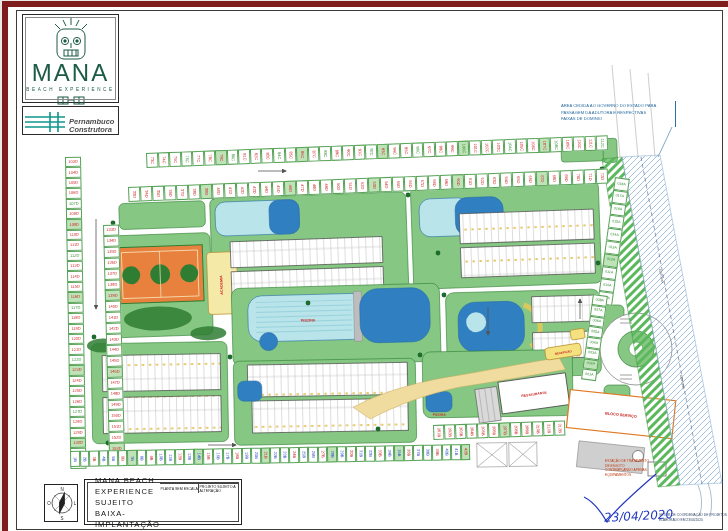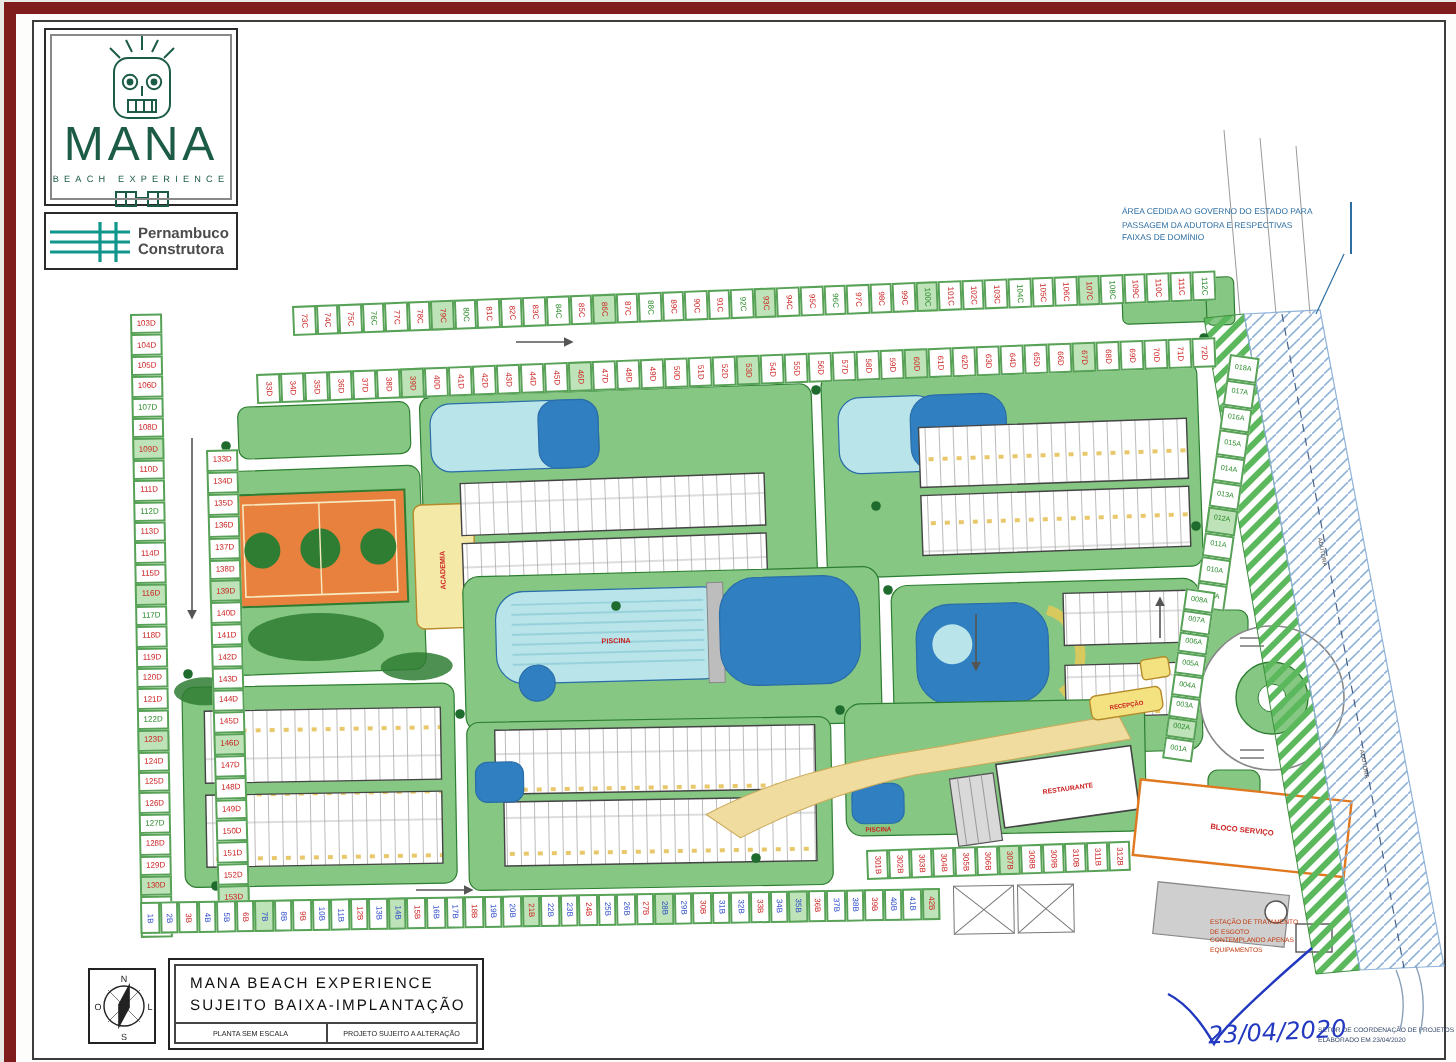--- a/index.html
+++ b/index.html
@@ -6,21 +6,21 @@
   body{width:728px;height:531px;position:relative;background:#e9e9e5;
        font-family:"Liberation Sans",sans-serif;overflow:hidden;}
   #sheet{position:absolute;left:2px;top:1px;width:724px;height:528px;background:#fdfdfb;border:6px solid #7f1d1d;}
   #frame{position:absolute;left:8px;top:3px;width:705px;height:518px;border:1.5px solid #3c3c3c;background:#fff;}
 
   
   #logo-box{position:absolute;left:14px;top:7px;width:97px;height:89px;border:1.5px solid #2a2a2a;background:#fff;box-sizing:border-box;text-align:center;}
   #logo-box .inner{position:absolute;inset:2px;border:.5px solid #888;}
   #brand{margin-top:46px;font-size:24px;letter-spacing:2px;color:#1c5b46;font-weight:400;line-height:1;}
   #tagline{font-size:4.6px;letter-spacing:2.6px;color:#1c5b46;margin-top:2px;}
-  #builder-box{position:absolute;left:14px;top:99px;width:97px;height:29px;border:1.2px solid #2a2a2a;background:#fff;box-sizing:border-box;display:flex;align-items:center;}
+  #builder-box{position:absolute;left:14px;top:99px;width:97px;height:29px;border:1.2px solid #2a2a2a;background:#fff;box-sizing:border-box;display:flex;align-items:flex-end;font-style:italic;}
   #builder-text{font-size:7.5px;font-weight:bold;color:#4c4c4c;line-height:1.05;}
 
   
   .strip{position:absolute;display:flex;transform-origin:left top;}
   .strip.h{flex-direction:row;}
   .strip.v{flex-direction:column;}
   .stall{flex:1 1 auto;min-width:0;min-height:0;border:.5px solid #57a257;background:#fff;
          display:flex;align-items:center;justify-content:center;font-size:4px;line-height:1;
          color:#c22;overflow:hidden;}
   .strip.h .stall{writing-mode:vertical-rl;}
@@ -45,21 +45,21 @@
   #note-bracket{position:absolute;left:667px;top:94px;width:0;height:26px;border-left:.8px solid #2e6fa3;}
   #ete-note{position:absolute;left:597px;top:452px;width:60px;font-size:3.3px;line-height:1.4;color:#c03c10;}
   #ete-note .nline{display:block;white-space:nowrap;}
   #coord-note{position:absolute;left:651px;top:506px;width:70px;font-size:3.3px;line-height:1.4;color:#35496b;}
   #coord-note .nline{display:block;white-space:nowrap;}
   #signature-date{position:absolute;left:596px;top:502px;font-family:"DejaVu Sans",sans-serif;font-style:italic;
                   font-size:12px;color:#2238c0;transform:rotate(-3deg);}
 
   
   #title-block{position:absolute;left:76px;top:472px;width:158px;height:46px;border:1.5px solid #222;background:#fff;box-sizing:border-box;}
-  #title-block .inner{position:absolute;inset:2px;border:.5px solid #444;display:flex;flex-direction:column;}
+  #title-block .inner{position:absolute;inset:2px;border:.5px solid #444;display:flex;flex-direction:row;}
   #tb-main{flex:1;display:flex;flex-direction:column;justify-content:center;padding-left:7px;}
   #tb-main div{font-size:7.6px;letter-spacing:1px;color:#111;line-height:1.45;}
   #tb-sub{display:flex;border-top:.5px solid #444;height:9px;}
   #tb-sub div{flex:1;font-size:3.6px;color:#222;display:flex;align-items:center;justify-content:center;}
   #tb-sub div:first-child{border-right:.5px solid #444;}
   #compass-box{position:absolute;left:36px;top:477px;width:34px;height:38px;border:1.2px solid #222;background:#fff;box-sizing:border-box;}
 </style>
 </head>
 <body>
 

